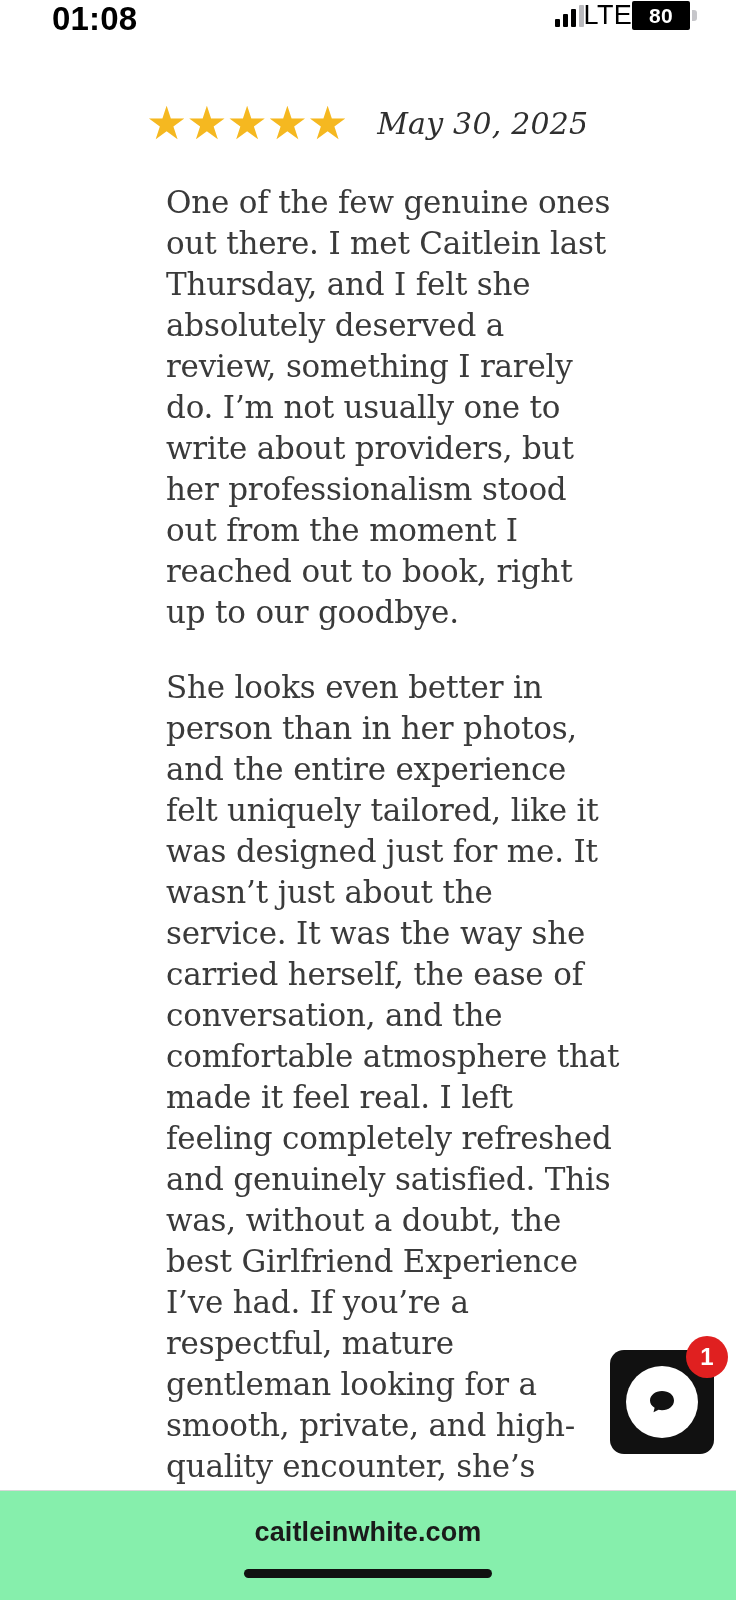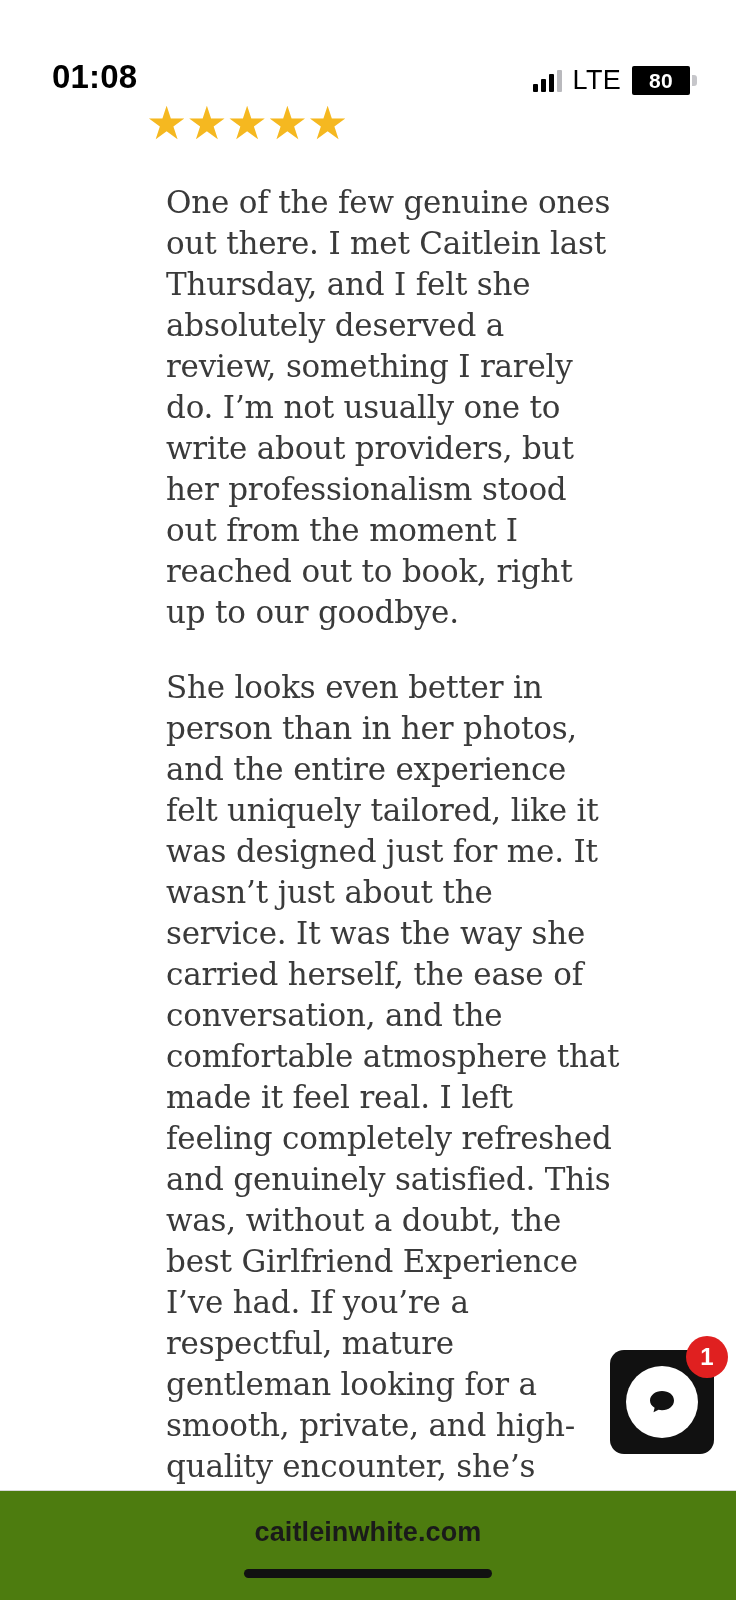--- a/index.html
+++ b/index.html
@@ -17,34 +17,33 @@
     background: #ffffff;
     display: flex;
     flex-direction: column;
   }
 
   
   .statusbar {
     height: 96px;
     flex: 0 0 96px;
     display: flex;
-    align-items: flex-end;
+    align-items: flex-start;
     justify-content: space-between;
     padding: 0 46px 0 52px;
   }
   .status-time {
     font-size: 33px;
     font-weight: 600;
     letter-spacing: 0.2px;
     color: #000;
   }
   .status-right {
     display: flex;
     align-items: center;
-    gap: 11px;
   }
   .signal {
     display: flex;
     align-items: flex-end;
     gap: 3px;
     height: 22px;
   }
   .signal i {
     display: block;
     width: 5px;
@@ -169,21 +168,21 @@
   }
 
   
   .browser-bar {
     flex: 0 0 110px;
     border-top: 1px solid #d8d8d8;
     display: flex;
     flex-direction: column;
     align-items: center;
     justify-content: flex-start;
-    background: #4d7c0f;
+    background: #86efac;
     padding-top: 26px;
   }
   .url {
     font-size: 27px;
     font-weight: 600;
     color: #1a1a1a;
     letter-spacing: 0.1px;
   }
   .home-indicator {
     position: absolute;
@@ -215,20 +214,21 @@
         <span class="battery-level">80</span>
         <span class="battery-cap"></span>
       </div>
     </div>
   </div>
 
   <div class="content">
 
     <div class="review-head">
       <div class="stars">★★★★★</div>
+      <div class="review-date">May 30, 2025</div>
     </div>
 
     <div class="review-body">
       <p>One of the few genuine ones out there. I met Caitlein last Thursday, and I felt she absolutely deserved a review, something I rarely do. I’m not usually one to write about providers, but her professionalism stood out from the moment I reached out to book, right up to our goodbye.</p>
       <p>She looks even better in person than in her photos, and the entire experience felt uniquely tailored, like it was designed just for me. It wasn’t just about the service. It was the way she carried herself, the ease of conversation, and the comfortable atmosphere that made it feel real. I left feeling completely refreshed and genuinely satisfied. This was, without a doubt, the best Girlfriend Experience I’ve had. If you’re a respectful, mature gentleman looking for a smooth, private, and high-quality encounter, she’s worth your time. Highly recommended.</p>
     </div>
 
     <div class="chat-widget">
       <div class="chat-circle">
         <svg width="40" height="40" viewBox="0 0 40 40" aria-hidden="true">

